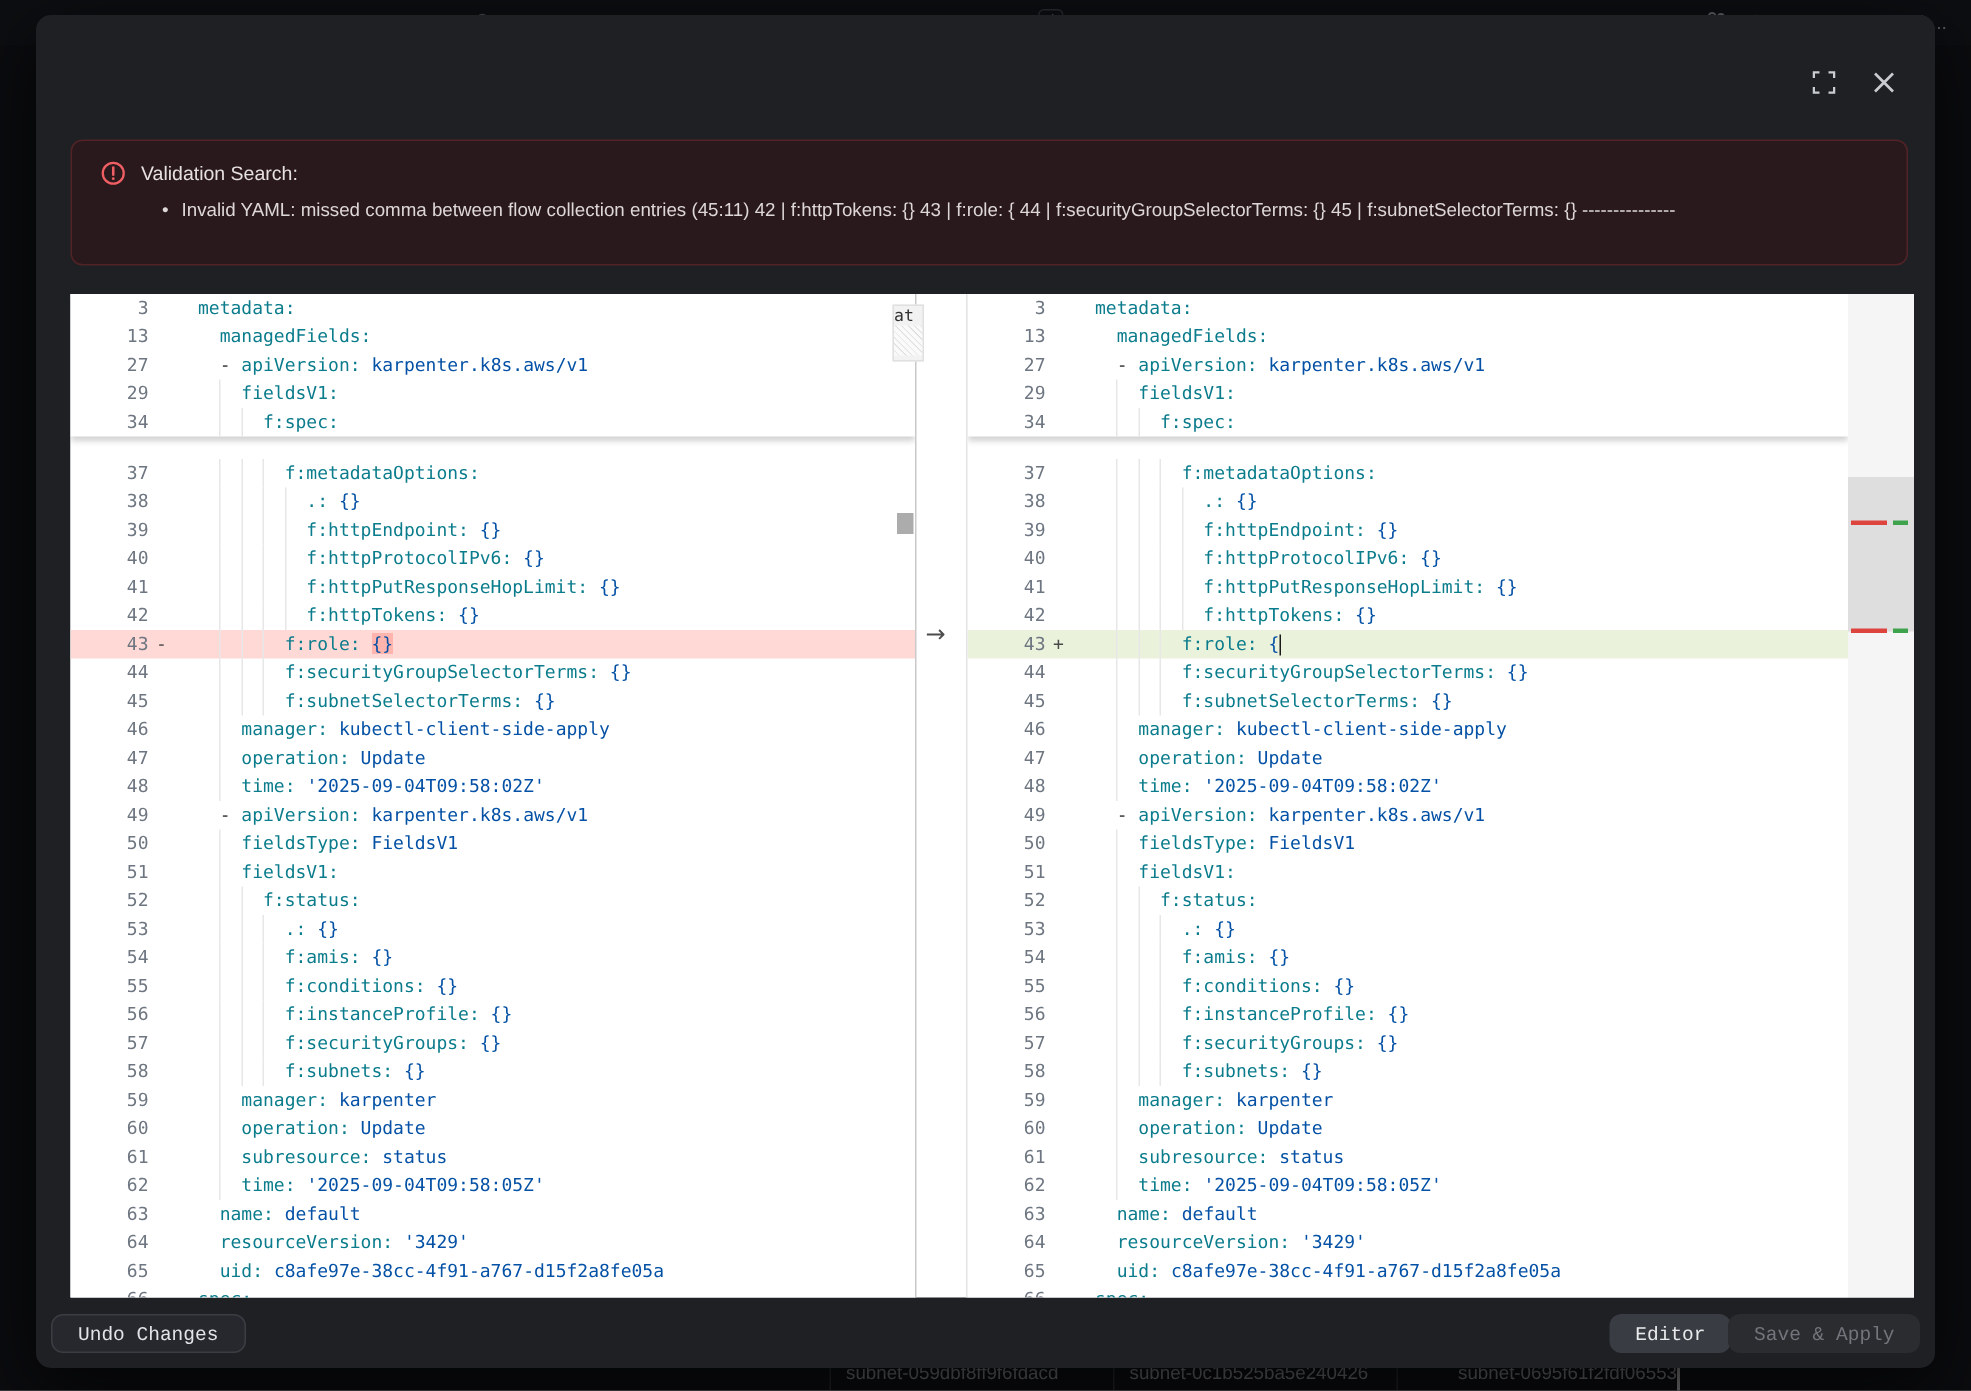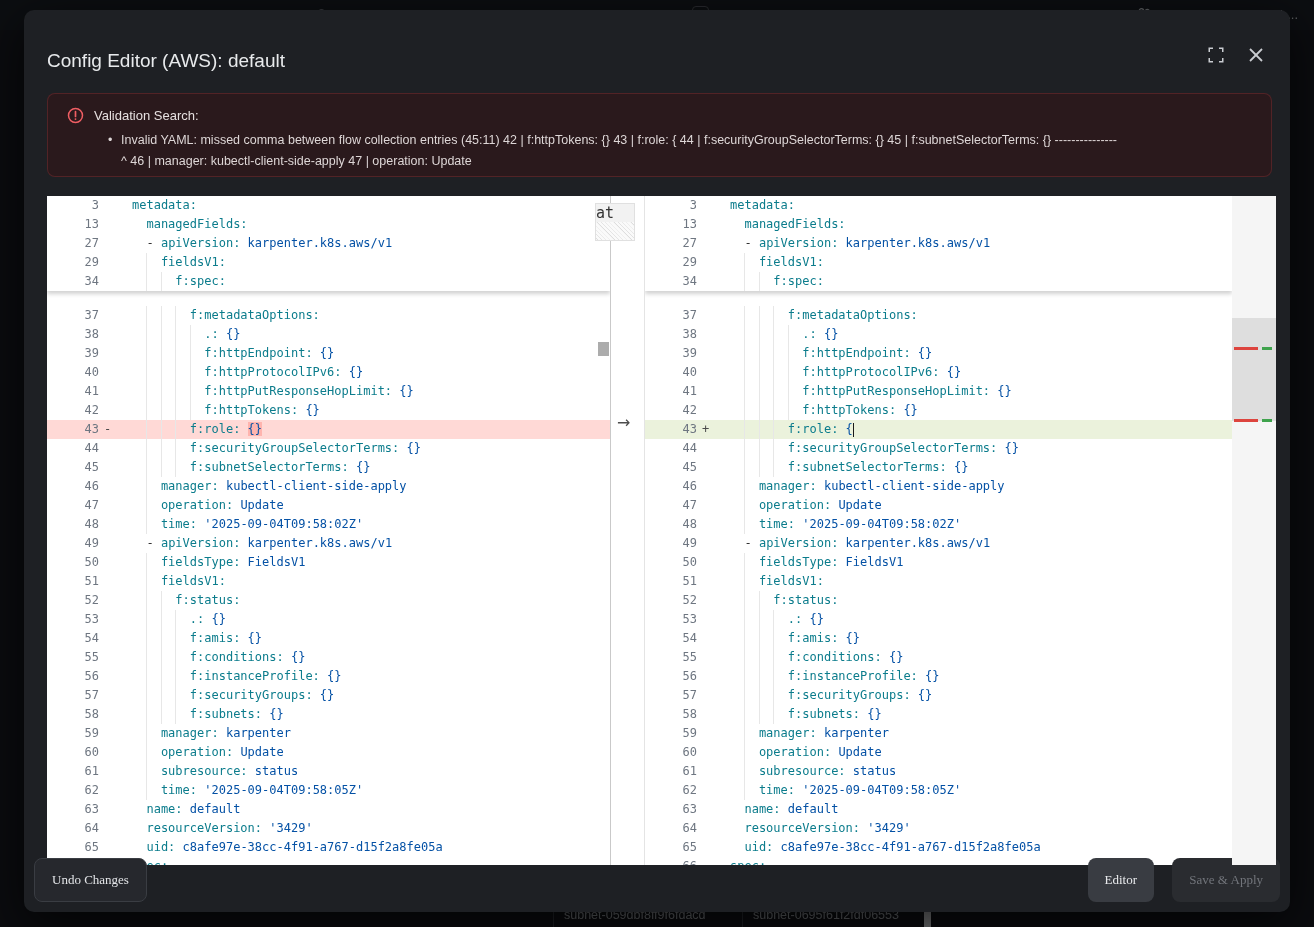--- a/index.html
+++ b/index.html
@@ -6,21 +6,21 @@
   .page{position:relative;width:1314px;height:927px;overflow:hidden;background:#141519;font-family:"Liberation Sans",sans-serif;}
 
   
   .topbar{position:absolute;top:0;left:0;right:0;height:30px;background:#17191d;color:#8f939a;font-size:13px;z-index:1;}
   .search{position:absolute;left:316px;top:7px;display:flex;align-items:center;gap:8px;}
   .shortcut{position:absolute;left:652px;top:6px;display:flex;align-items:center;gap:7px;}
   .key{border:1px solid #55585e;border-radius:4px;padding:0 6px;font-size:11px;line-height:15px;color:#aaadb3;}
   .cluster{position:absolute;left:1136px;top:6px;display:flex;gap:8px;align-items:center;color:#c6c9ce;white-space:nowrap;}
   .bcells{position:absolute;left:553px;top:899px;display:flex;z-index:1;color:#cdd0d5;font-size:12.5px;}
   .bcell{width:189px;height:28px;border-left:1px solid #40444b;border-top:1px solid #40444b;padding:8px 0 0 10px;box-sizing:border-box;white-space:nowrap;overflow:hidden;}
-  .bcell:last-child{border-right:7px solid #ffffff;}
+  .bcell:last-child{border-right:2px solid #ffffff;text-align:right;}
 
   .overlay{position:absolute;inset:0;background:rgba(4,5,7,0.55);z-index:2;}
 
   
   .modal{position:absolute;left:24px;top:10px;width:1266px;height:902px;background:#1e2024;border-radius:10px;z-index:3;box-shadow:0 14px 50px rgba(0,0,0,.7);overflow:hidden;}
   .modal-title{position:absolute;left:23px;top:40px;font-size:19px;font-weight:500;color:#e8eaec;}
   .icon-btn{position:absolute;width:24px;height:24px;display:flex;align-items:center;justify-content:center;color:#c9ccd1;cursor:pointer;background:none;border:none;padding:0;}
   .fs-btn{left:1180px;top:33px;}
   .x-btn{left:1220px;top:33px;}
 
@@ -48,31 +48,31 @@
   .t-x{color:#0451a5;background:#ffb4ae;}
   .t-cur{display:inline-block;width:1.5px;height:14px;background:#1a1a1a;vertical-align:middle;}
   .crow.del{background:#ffd9d6;}
   .crow.ins{background:#ebf2dc;}
   .guide{position:absolute;top:0;bottom:0;width:1px;background:#e7e7e7;}
 
   .sash1{position:absolute;left:563px;top:0;bottom:0;width:1px;background:#c9c9c9;z-index:4;}
   .sash2{position:absolute;left:597px;top:0;bottom:0;width:1px;background:#e4e4e4;z-index:4;}
   .revert{position:absolute;left:570px;top:217px;z-index:6;font-size:16px;color:#4d4d4d;cursor:pointer;background:none;border:none;padding:0;font-family:"DejaVu Sans",sans-serif;}
   .lsb{position:absolute;left:551px;top:146px;width:11px;height:14px;background:rgba(90,90,90,.5);z-index:5;}
-  .clipbox{position:absolute;left:548px;top:7px;width:40px;height:38px;background:#f2f2f2;border:1px solid #e0e0e0;z-index:6;font-family:"DejaVu Sans Mono",monospace;font-size:15px;color:#333;box-sizing:border-box;overflow:hidden;}
+  .clipbox{position:absolute;left:548px;top:7px;width:21px;height:38px;background:#f2f2f2;border:1px solid #e0e0e0;z-index:6;font-family:"DejaVu Sans Mono",monospace;font-size:11px;color:#333;box-sizing:border-box;overflow:hidden;}
   .clipbox .hatch{height:20px;background:repeating-linear-gradient(45deg,#fafafa,#fafafa 2px,#d9d9d9 3px);}
 
   .minimap{position:absolute;left:1185px;top:0;bottom:0;width:44px;background:#f5f5f5;z-index:2;}
   .mslider{position:absolute;left:0;right:0;top:122px;height:103px;background:rgba(120,120,120,.18);}
   .mmark{position:absolute;height:3px;}
   .mmark.red{background:#dd443e;}
   .mmark.green{background:#3fa34d;}
 
   
-  .btn{position:absolute;bottom:10px;height:44px;border-radius:8px;font-size:13px;font-family:Liberation Serif, serif;padding:0 17px;cursor:pointer;border:none;}
+  .btn{position:absolute;bottom:10px;height:26px;border-radius:8px;font-size:13px;font-family:Liberation Mono, monospace;padding:0 17px;cursor:pointer;border:none;}
   .undo-btn{left:10px;background:#26282d;border:1px solid #3a3d43;color:#e2e4e7;}
   .close-btn{right:136px;background:#393c42;color:#e8eaec;}
   .save-btn{right:10px;background:#2a2c30;color:#72757b;cursor:default;}
 </style>
 </head>
 <body>
 
 <div class="page">
 
   <div class="topbar">
@@ -94,27 +94,27 @@
           <path d="M1.4 13.4c0-2.3 1.8-4.1 4-4.1s4 1.8 4 4.1"></path>
           <circle cx="11.3" cy="5.2" r="1.9"></circle>
           <path d="M10.8 9.4c2 .3 3.6 2 3.6 4"></path>
         </svg>
       <span>Cluster: anirban-singh...</span>
     </div>
   </div>
 
   <div class="bcells">
     <div class="bcell">subnet-059dbf8ff9f6fdacd</div>
+    <div class="bcell">subnet-0c1b525ba5e240426</div>
     <div class="bcell">subnet-0695f61f2fdf06553</div>
   </div>
 
   <div class="overlay"></div>
 
   <div class="modal">
-    <div class="modal-title">Config Editor (AWS): default</div>
 
     <button class="icon-btn fs-btn">
       <svg width="18" height="18" viewBox="0 0 24 24" fill="none" stroke="currentColor" stroke-width="2">
           <path d="M3 8V3h5"></path>
           <path d="M16 3h5v5"></path>
           <path d="M21 16v5h-5"></path>
           <path d="M8 21H3v-5"></path>
         </svg>
     </button>
     <button class="icon-btn x-btn">
@@ -130,21 +130,20 @@
             <circle cx="9" cy="9" r="7.4" stroke="#ef5e63" stroke-width="1.6"></circle>
             <path d="M9 5v5" stroke="#ef5e63" stroke-width="1.8" stroke-linecap="round"></path>
             <circle cx="9" cy="12.8" r="1" fill="#ef5e63"></circle>
           </svg>
         <span>Validation Search:</span>
       </div>
       <div class="banner-msg">
         <span class="bullet">•</span>
         <span class="msg-lines">
           <span>Invalid YAML: missed comma between flow collection entries (45:11) 42 | f:httpTokens: {} 43 | f:role: { 44 | f:securityGroupSelectorTerms: {} 45 | f:subnetSelectorTerms: {} ---------------</span>
-          <span>^ 46 | manager: kubectl-client-side-apply 47 | operation: Update</span>
         </span>
       </div>
     </div>
 
     <div class="editor">
       <div class="pane pane-left">
         <div class="content rows-left">
             <div class="crow">
               <span class="ln">37</span>
               <span class="mk"></span>

